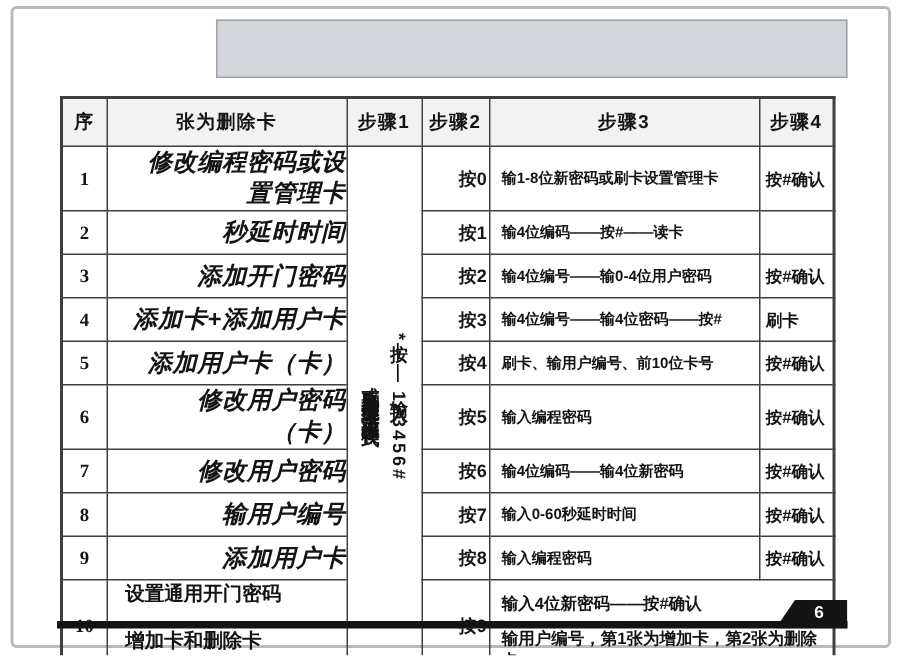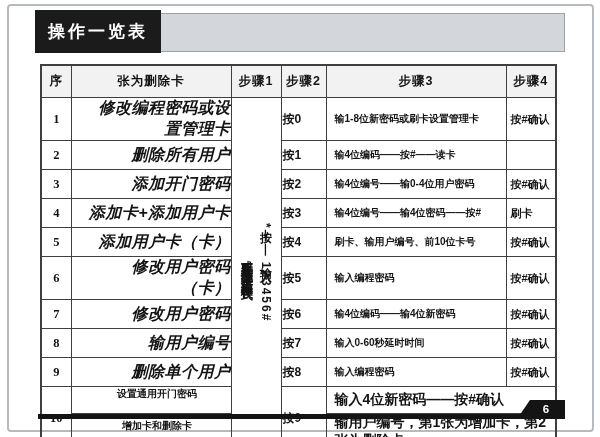--- a/index.html
+++ b/index.html
@@ -35,24 +35,24 @@
   }
   table.ops{border:2px solid #3f3f3f;}
   table.ops th{
     height:29px;font-size:12.5px;background:#f2f2f2;text-align:center;
     letter-spacing:1px;
   }
   tr.r{height:29px;}
   tr.sub{height:21px;}
   td.no{ text-align:center;font-size:12.5px;font-family:"Liberation Serif","DejaVu Serif",serif; }
   td.func{ font-size:16px;padding:0 0 0 12px;text-align:right;letter-spacing:0.5px;font-style:italic; }
-  td.func-sub{ font-size:10px;padding:0 0 12px 12px;text-align:center; }
-  td.step2{ text-align:left;font-size:12px; }
+  td.func-sub{ font-size:13px;padding:0 0 12px 12px;text-align:left; }
+  td.step2{ text-align:right;font-size:12px; }
   td.step3{ font-size:10px;padding:0 2px 0 8px;text-align:left; }
-  td.step3-sub{ font-size:14px;padding:0 2px 0 8px;text-align:left; }
+  td.step3-sub{ font-size:11px;padding:0 2px 0 8px;text-align:left; }
   td.step4{ font-size:11px;padding:0 1px 0 4px;text-align:left; }
   td.step1-cell{ text-align:center;vertical-align:middle; }
   .step1-note{
     display:inline-block;
     writing-mode:vertical-rl;text-orientation:mixed;
     white-space:pre-line;
     font-size:12px;font-weight:bold;letter-spacing:2px;line-height:19px;
     max-height:300px;
   }
   
@@ -67,21 +67,20 @@
   }
   .page-tab span{padding-left:10px;}
 </style>
 </head>
 <body>
 
 <div class="page">
   <div class="page-frame"></div>
 
   <div class="title-strip"></div>
-  <div class="title-box">操作一览表</div>
 
   <table class="ops">
     <colgroup>
       <col style="width:30px">
         <col style="width:160px">
         <col style="width:50px">
       <col style="width:45px">
         <col style="width:180px">
         <col style="width:50px">
     </colgroup>
@@ -102,21 +101,21 @@
         <td class="step1-cell" rowspan="11">
           <div class="step1-note">按*——输入123456#
 或直接刷系统管理卡进入编程模式。</div>
         </td>
         <td class="step2">按0</td>
         <td class="step3">输1-8位新密码或刷卡设置管理卡</td>
         <td class="step4">按#确认</td>
       </tr>
       <tr class="r">
         <td class="no">2</td>
-        <td class="func">删除所有用户</td>
+        <td class="func">秒延时时间</td>
         <td class="step2">按1</td>
         <td class="step3">输4位编码——按#——读卡</td>
         <td class="step4"></td>
       </tr>
       <tr class="r">
         <td class="no">3</td>
         <td class="func">添加开门密码</td>
         <td class="step2">按2</td>
         <td class="step3">输4位编号——输0-4位用户密码</td>
         <td class="step4">按#确认</td>
@@ -151,21 +150,21 @@
       </tr>
       <tr class="r">
         <td class="no">8</td>
         <td class="func">输用户编号</td>
         <td class="step2">按7</td>
         <td class="step3">输入0-60秒延时时间</td>
         <td class="step4">按#确认</td>
       </tr>
       <tr class="r">
         <td class="no">9</td>
-        <td class="func">删除单个用户</td>
+        <td class="func">添加用户卡</td>
         <td class="step2">按8</td>
         <td class="step3">输入编程密码</td>
         <td class="step4">按#确认</td>
       </tr>
       <tr class="sub">
         <td class="no" rowspan="2">10</td>
         <td class="func-sub">设置通用开门密码</td>
         <td class="step2" rowspan="2">按9</td>
         <td class="step3-sub" colspan="2">输入4位新密码——按#确认</td>
       </tr>

